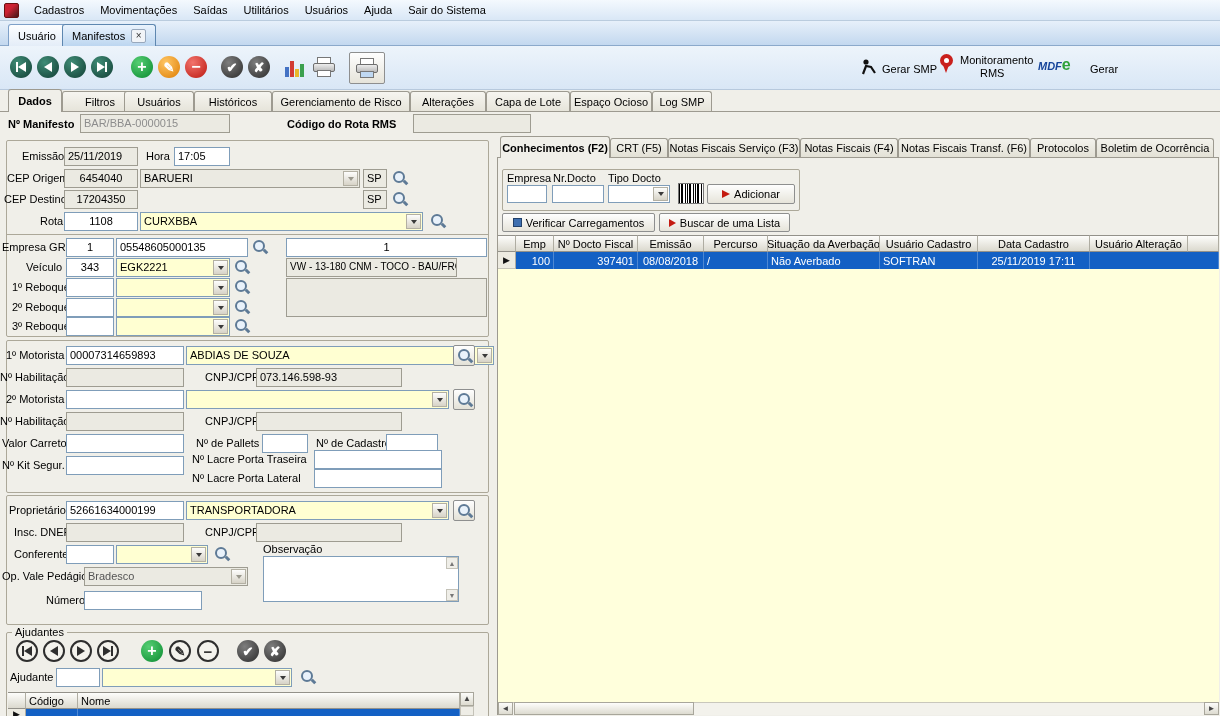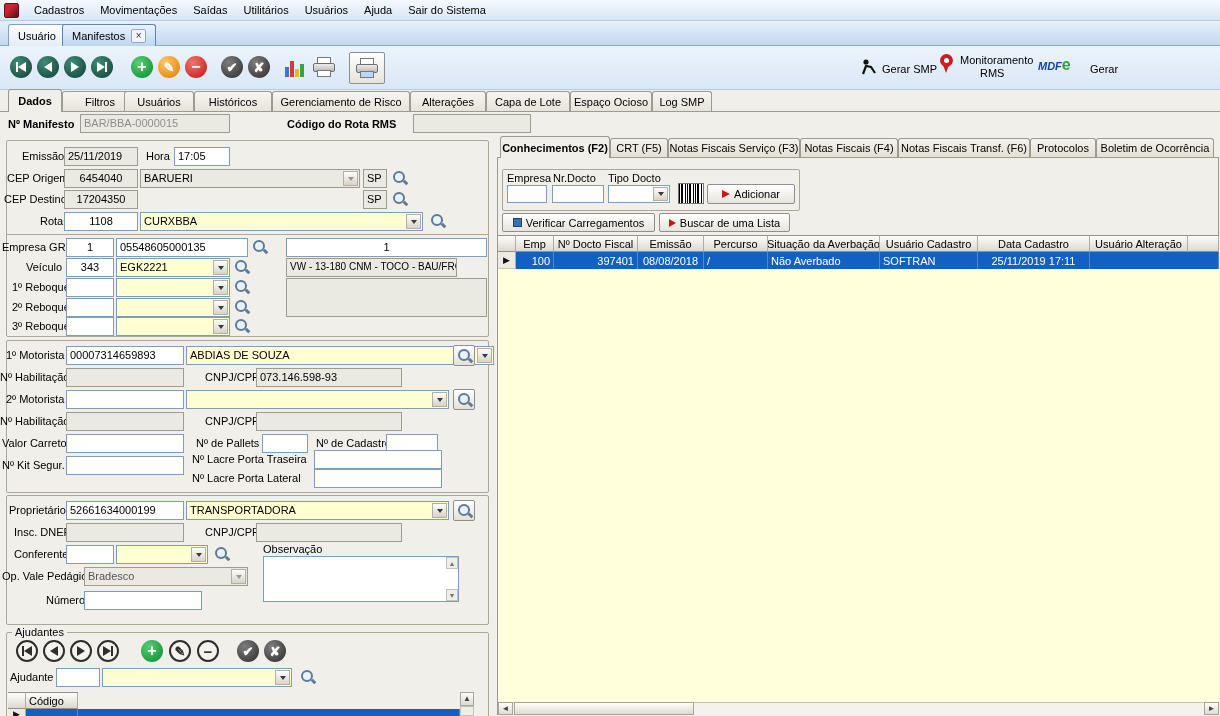--- a/index.html
+++ b/index.html
@@ -389,20 +389,21 @@
 
   <span class="lbl" style="left:10px;top:671px">Ajudante</span>
   <div class="field" style="left:56px;top:668px;width:44px"></div>
   <div class="field yellow" style="left:102px;top:668px;width:190px">
       <span class="dd"></span>
     </div>
   <span class="lens" style="left:300px;top:669px"></span>
 
   <div class="gh" style="left:8px;top:692px;width:18px"></div>
   <div class="gh" style="left:26px;top:692px;width:52px;justify-content:flex-start;padding-left:3px">Código</div>
+  <div class="gh" style="left:78px;top:692px;width:382px;justify-content:flex-start;padding-left:3px">Nome</div>
   <div class="scrollbtn" style="left:460px;top:692px;width:14px;height:14px">▲</div>
   <div style="position:absolute;left:460px;top:706px;width:14px;height:10px;background:#EEEDE6;border:1px solid #C4C2B8"></div>
   <div class="gind" style="left:8px;top:709px;width:18px;height:11px">▶</div>
   <div class="gc" style="left:26px;top:709px;width:52px;height:11px"></div>
   <div class="gc" style="left:78px;top:709px;width:382px;height:11px"></div>
 
   <div class="panel" style="left:497px;top:157px;width:722px;height:558px;background:#F0EFE9"></div>
 
   <div class="rtab active" style="left:500px;width:110px">
       <span>Conhecimentos (F2)</span>

